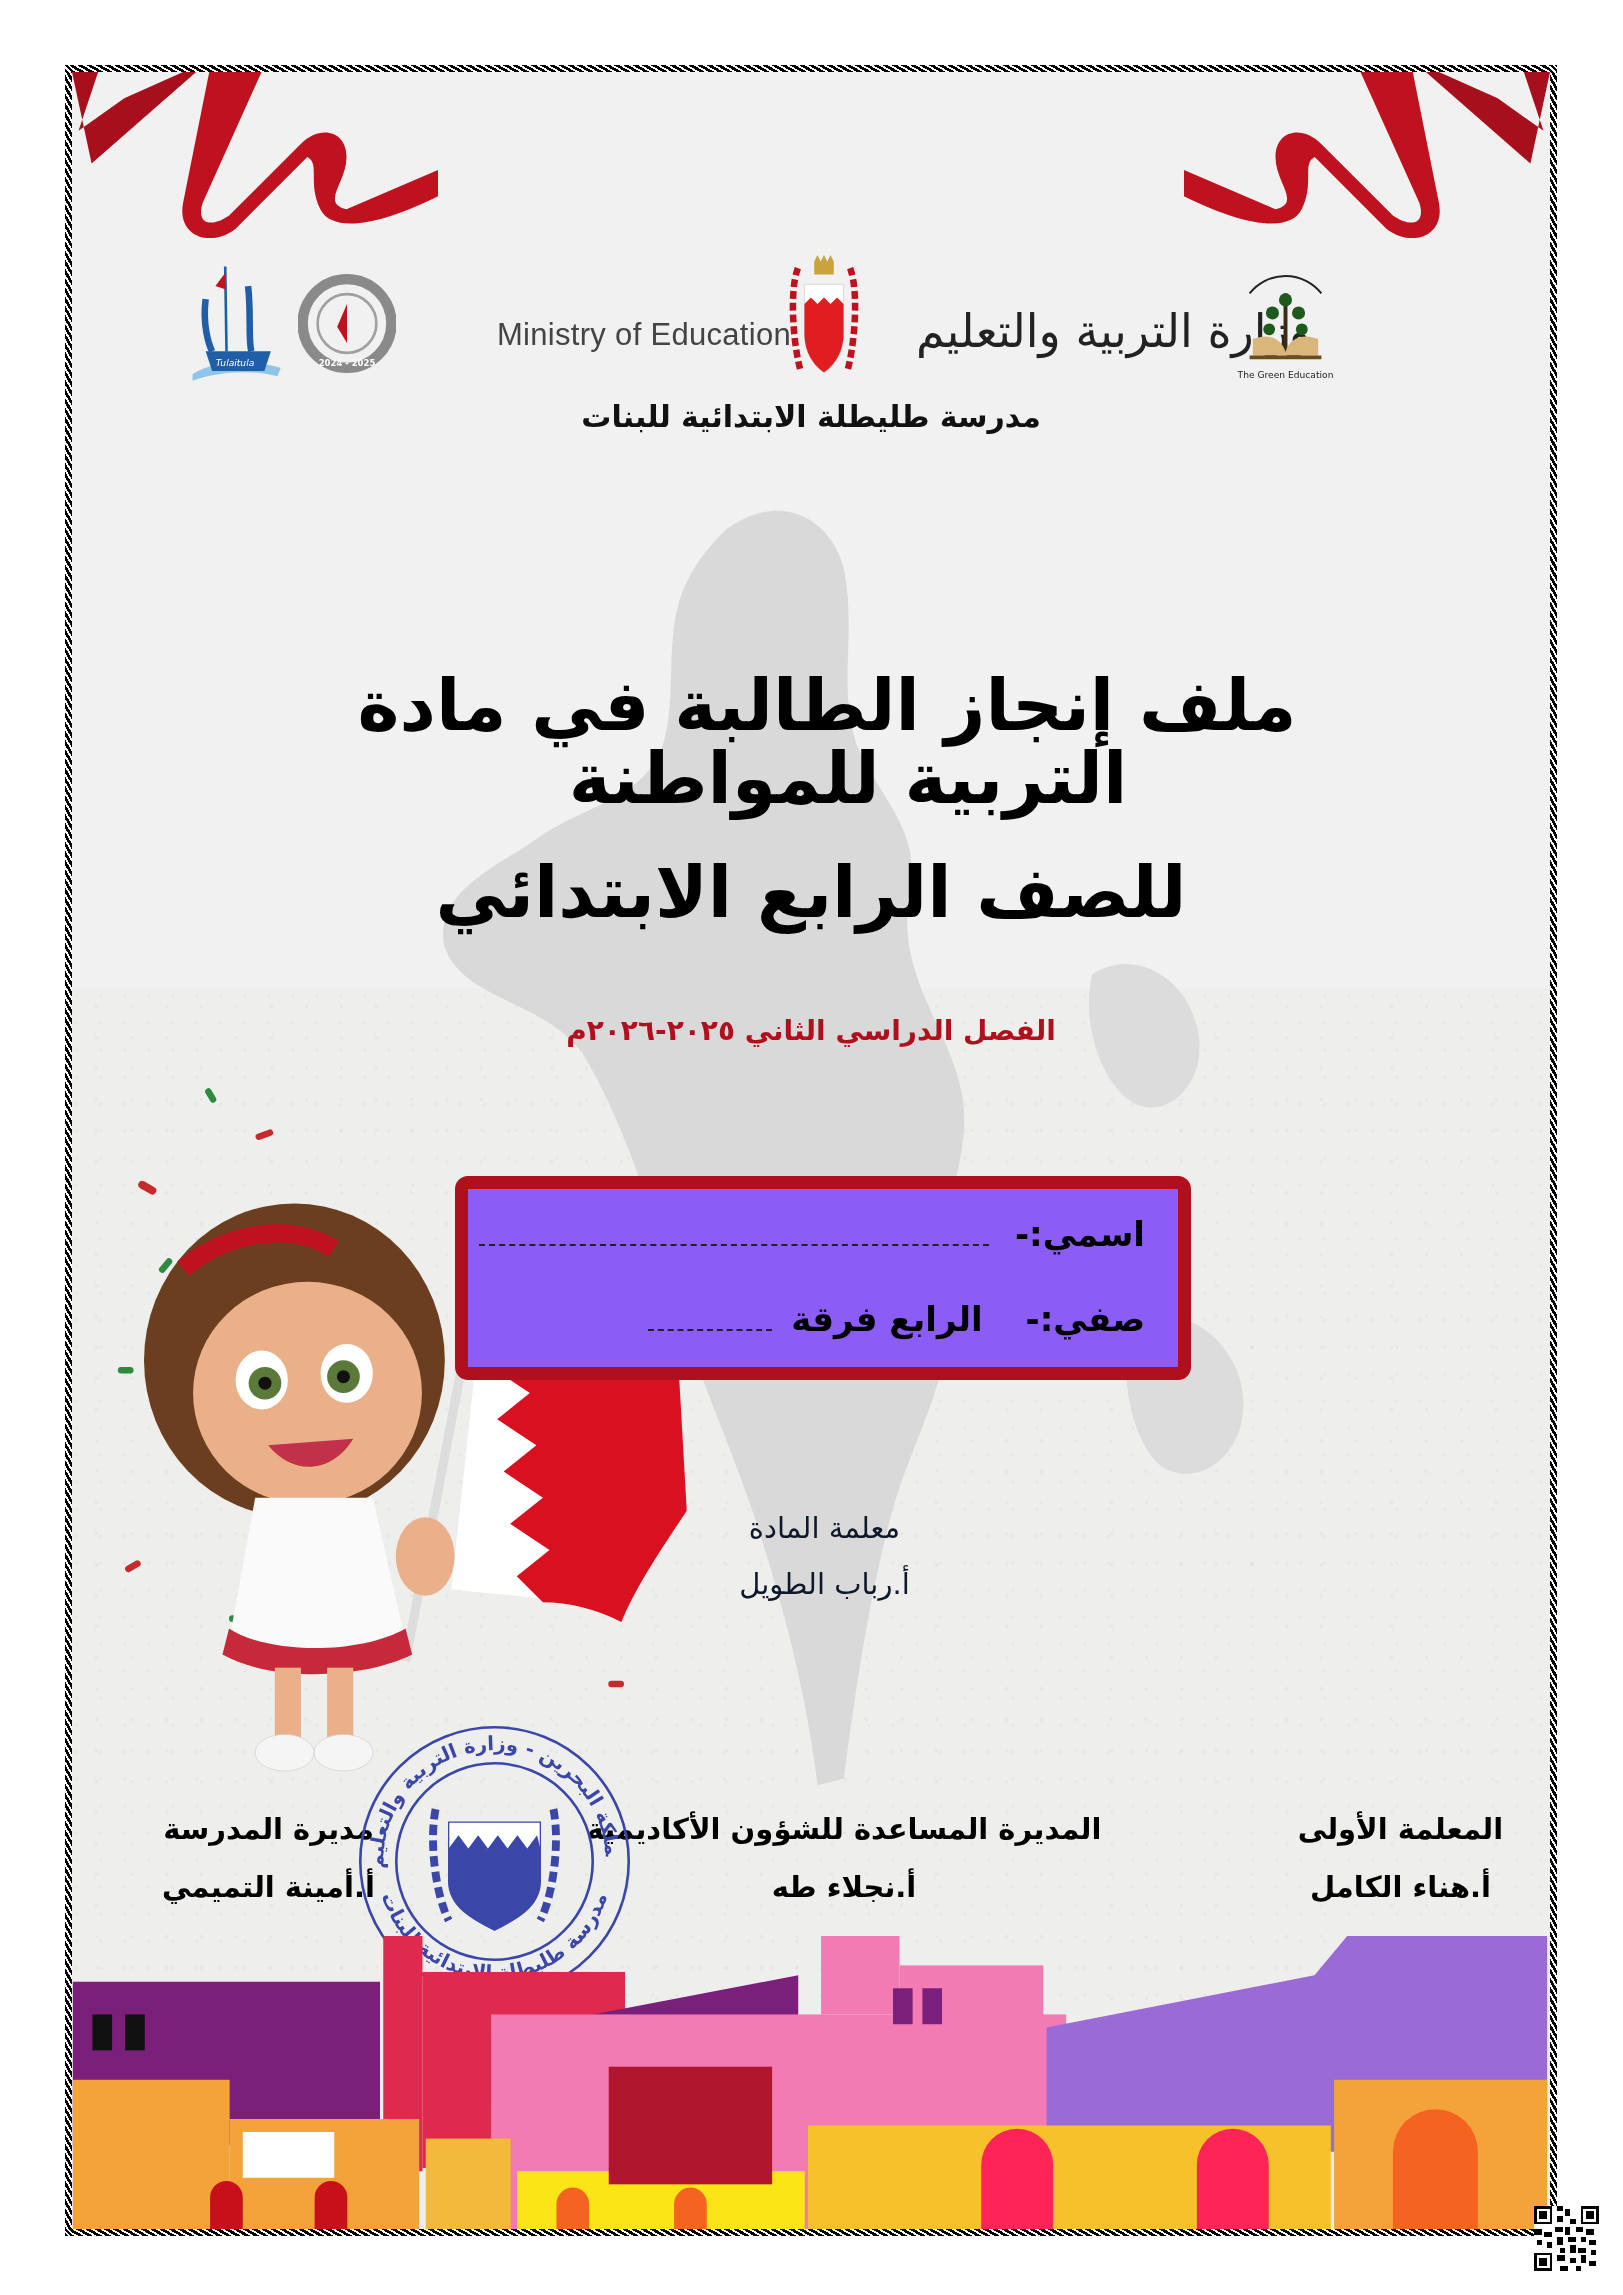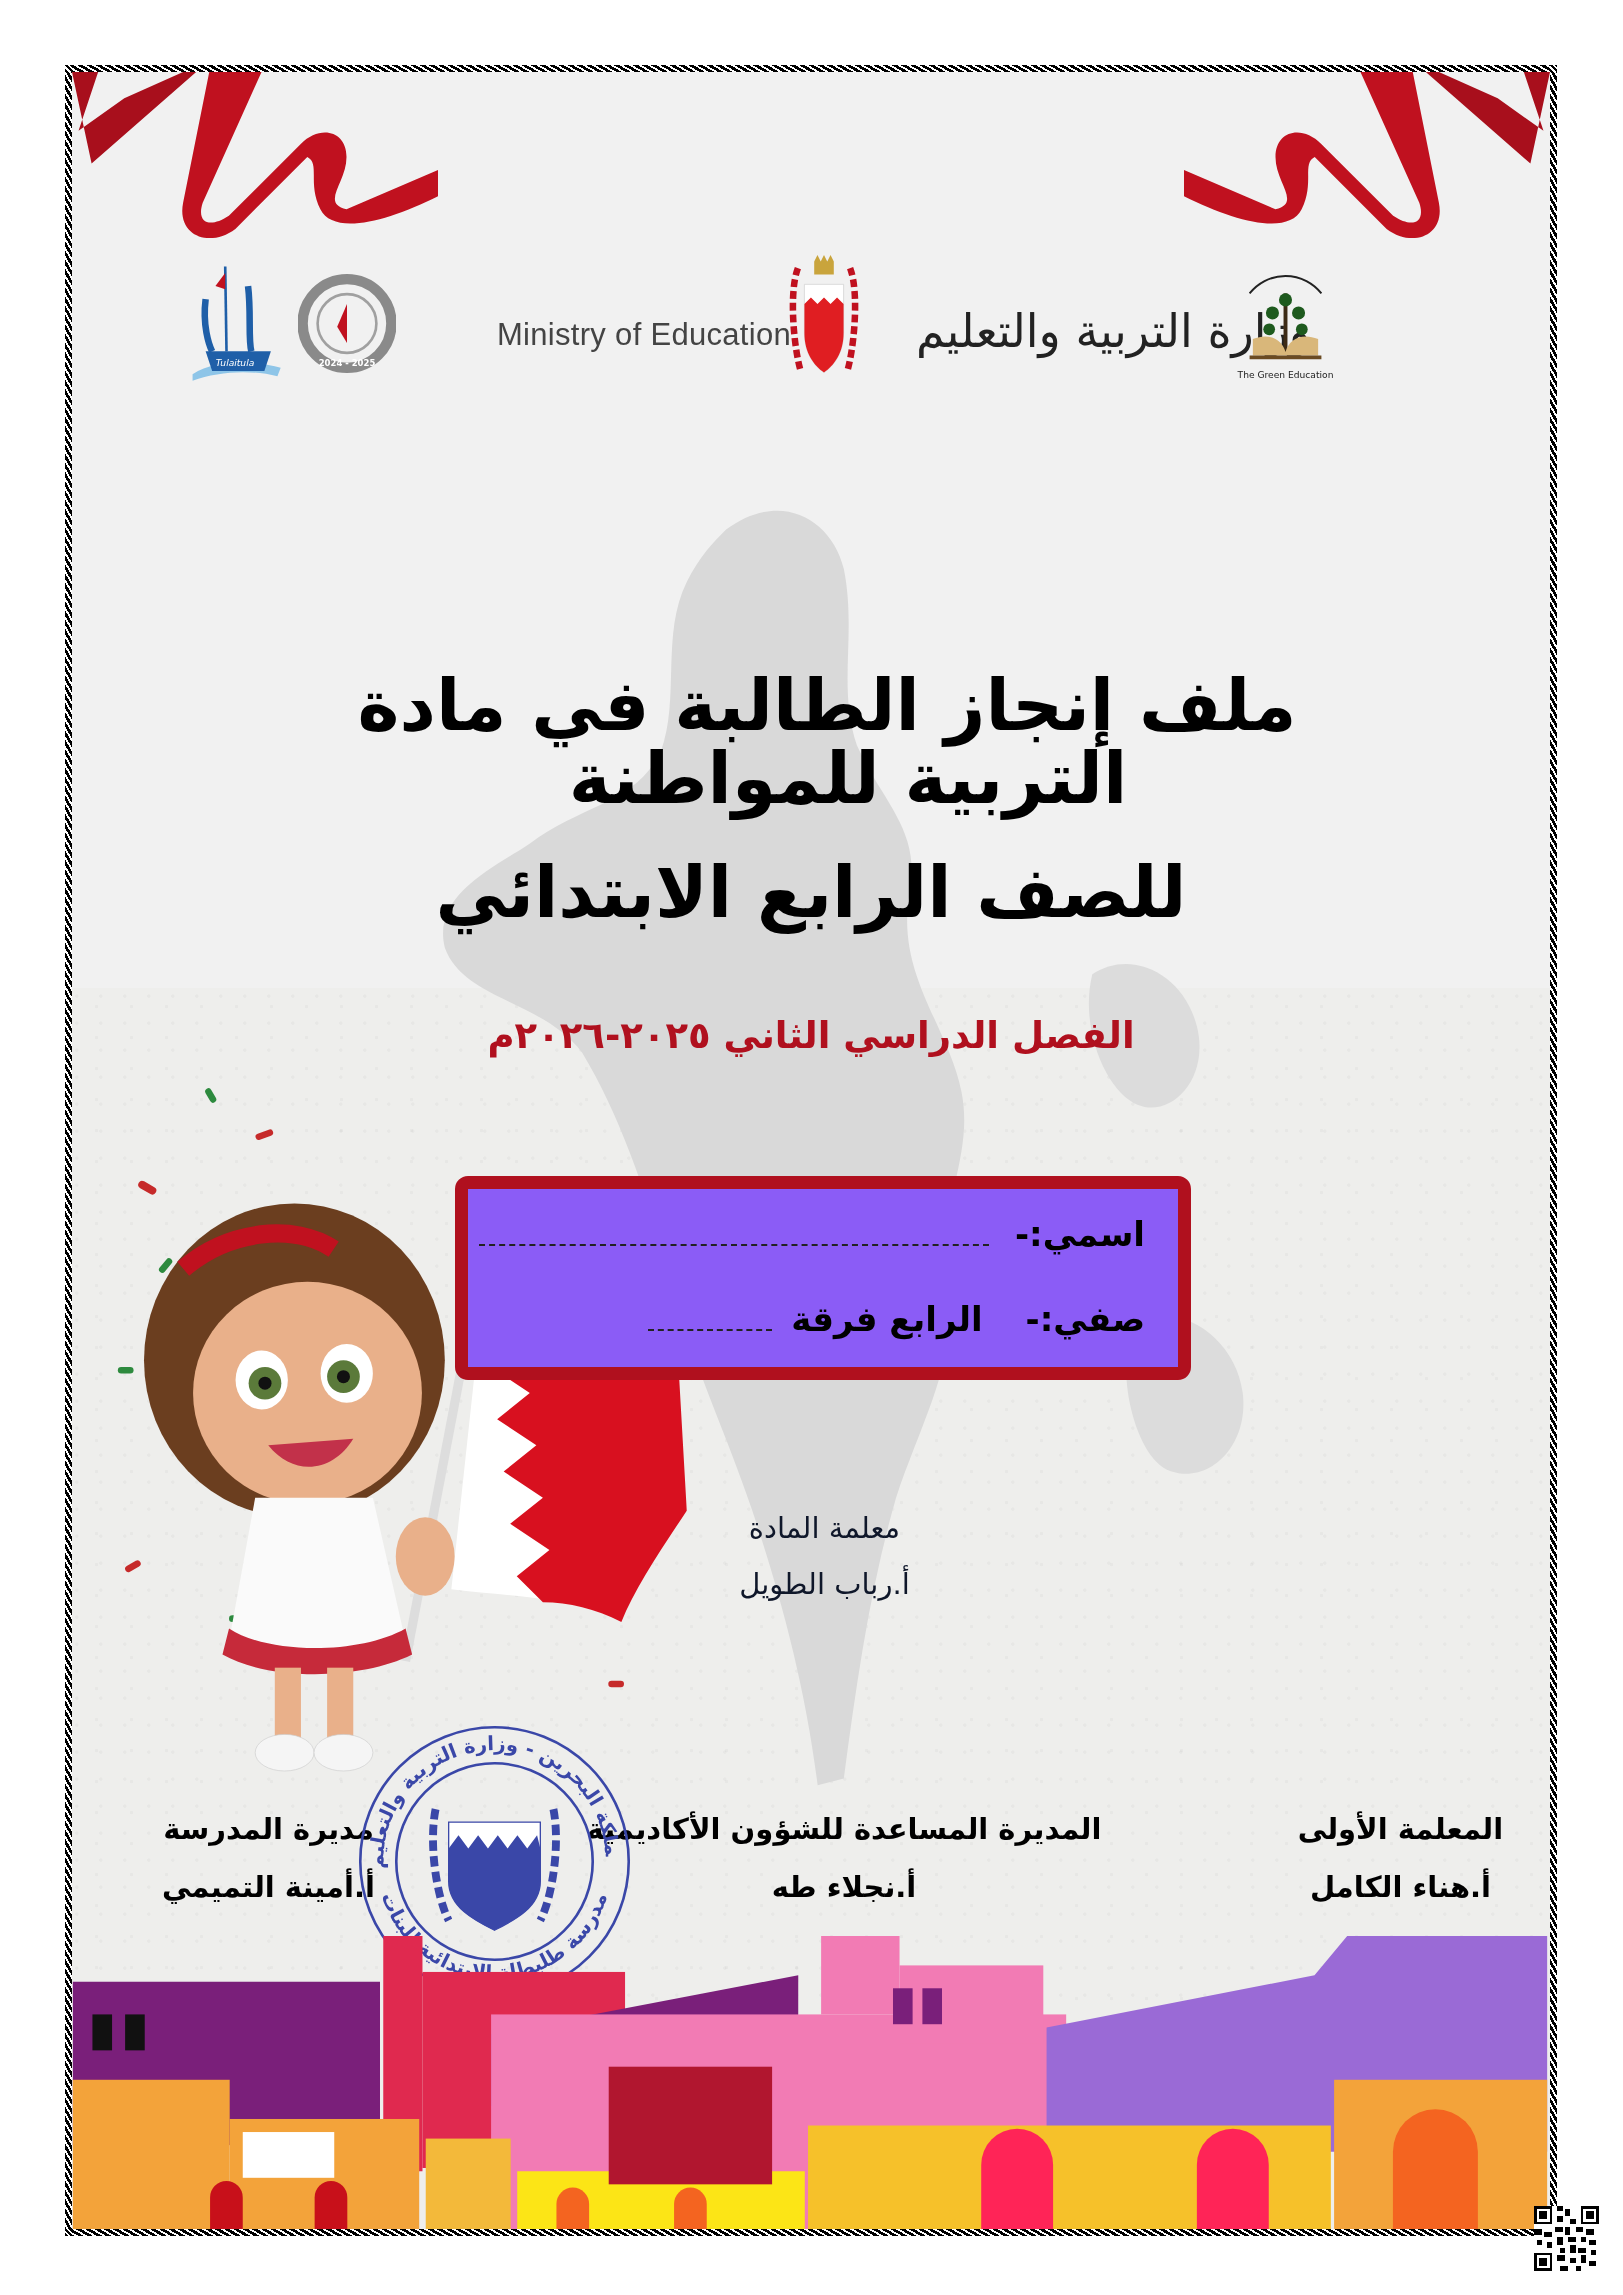--- a/index.html
+++ b/index.html
@@ -47,21 +47,21 @@
     position: absolute; left: 0; width: 100%; top: 327px; text-align: center;
     font-size: 30px; font-weight: bold; color: #111; direction: rtl;
   }
 
   .title {
     position: absolute; left: 0; width: 100%; text-align: center;
     font-size: 71px; font-weight: bold; color: #000; direction: rtl; line-height: 1;
   }
   .semester {
     position: absolute; left: 0; width: 100%; top: 942px; text-align: center;
-    font-size: 37px; font-weight: bold; color: #b0101e; direction: rtl;
+    font-size: 28px; font-weight: bold; color: #b0101e; direction: rtl;
   }
 
   
   .student-box {
     position: absolute; left: 383px; top: 1104px; width: 736px; height: 204px;
     box-sizing: border-box; border: 13px solid #b0101e; border-radius: 13px;
     background: #8b5cf6;
   }
   .field-row {
     position: absolute; right: 33px; direction: rtl; display: flex; align-items: baseline;
@@ -149,20 +149,21 @@
     <circle cx="85" cy="50" r="10" fill="#1e5a1e"></circle>
     <circle cx="65" cy="70" r="10" fill="#1e5a1e"></circle>
     <circle cx="105" cy="70" r="10" fill="#1e5a1e"></circle>
     <circle cx="60" cy="95" r="9" fill="#1e5a1e"></circle>
     <circle cx="110" cy="95" r="9" fill="#1e5a1e"></circle>
     <path d="M35 110 C60 100 80 110 85 130 C90 110 110 100 135 110 L135 135 L35 135 Z" fill="#d9b77a"></path>
     <path d="M30 138 L140 138" stroke="#6b4b22" stroke-width="6"></path>
     <text x="85" y="170" font-size="14" fill="#222" text-anchor="middle">The Green Education</text>
   </svg>
 
+  <div class="school-name">مدرسة طليطلة الابتدائية للبنات</div>
 
   <div class="title" style="top:598px;padding-left:16px;">ملف إنجاز الطالبة في مادة</div>
   <div class="title" style="top:671px;padding-left:37px;">التربية للمواطنة</div>
   <div class="title" style="top:785px;">للصف الرابع الابتدائي</div>
 
   <div class="semester">الفصل الدراسي الثاني ٢٠٢٥-٢٠٢٦م</div>
 
   <svg class="girl" viewBox="0 0 900 1150">
     <g fill="#c62a2a">
       <rect x="60" y="200" width="30" height="12" rx="6" transform="rotate(30 75 206)"></rect>

